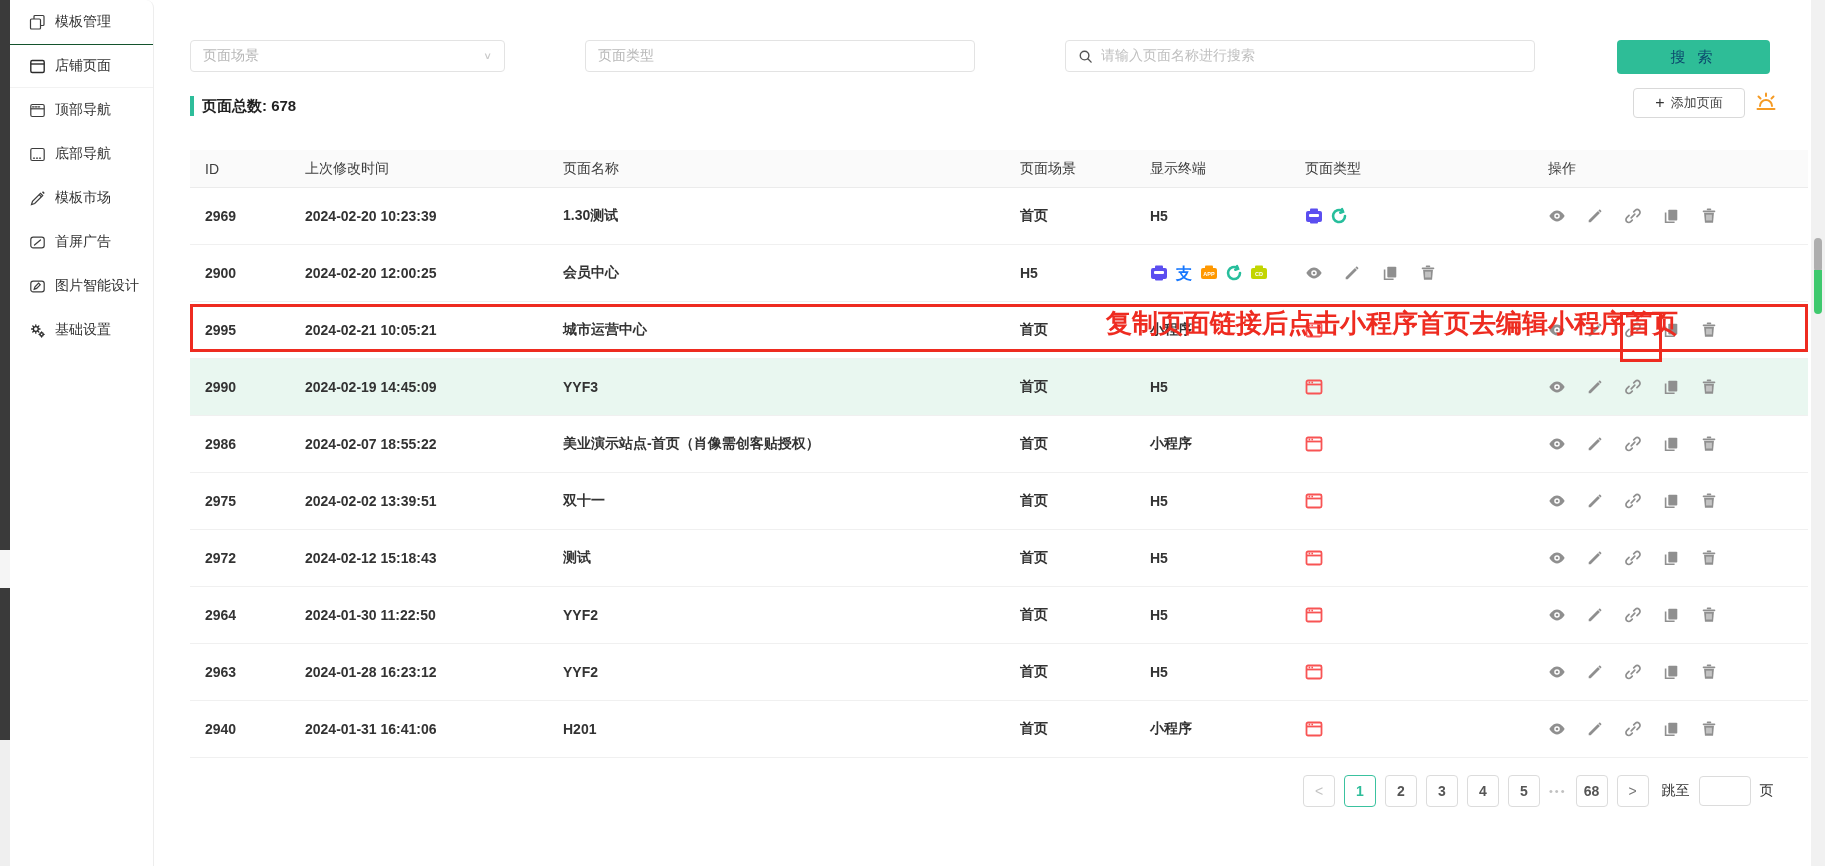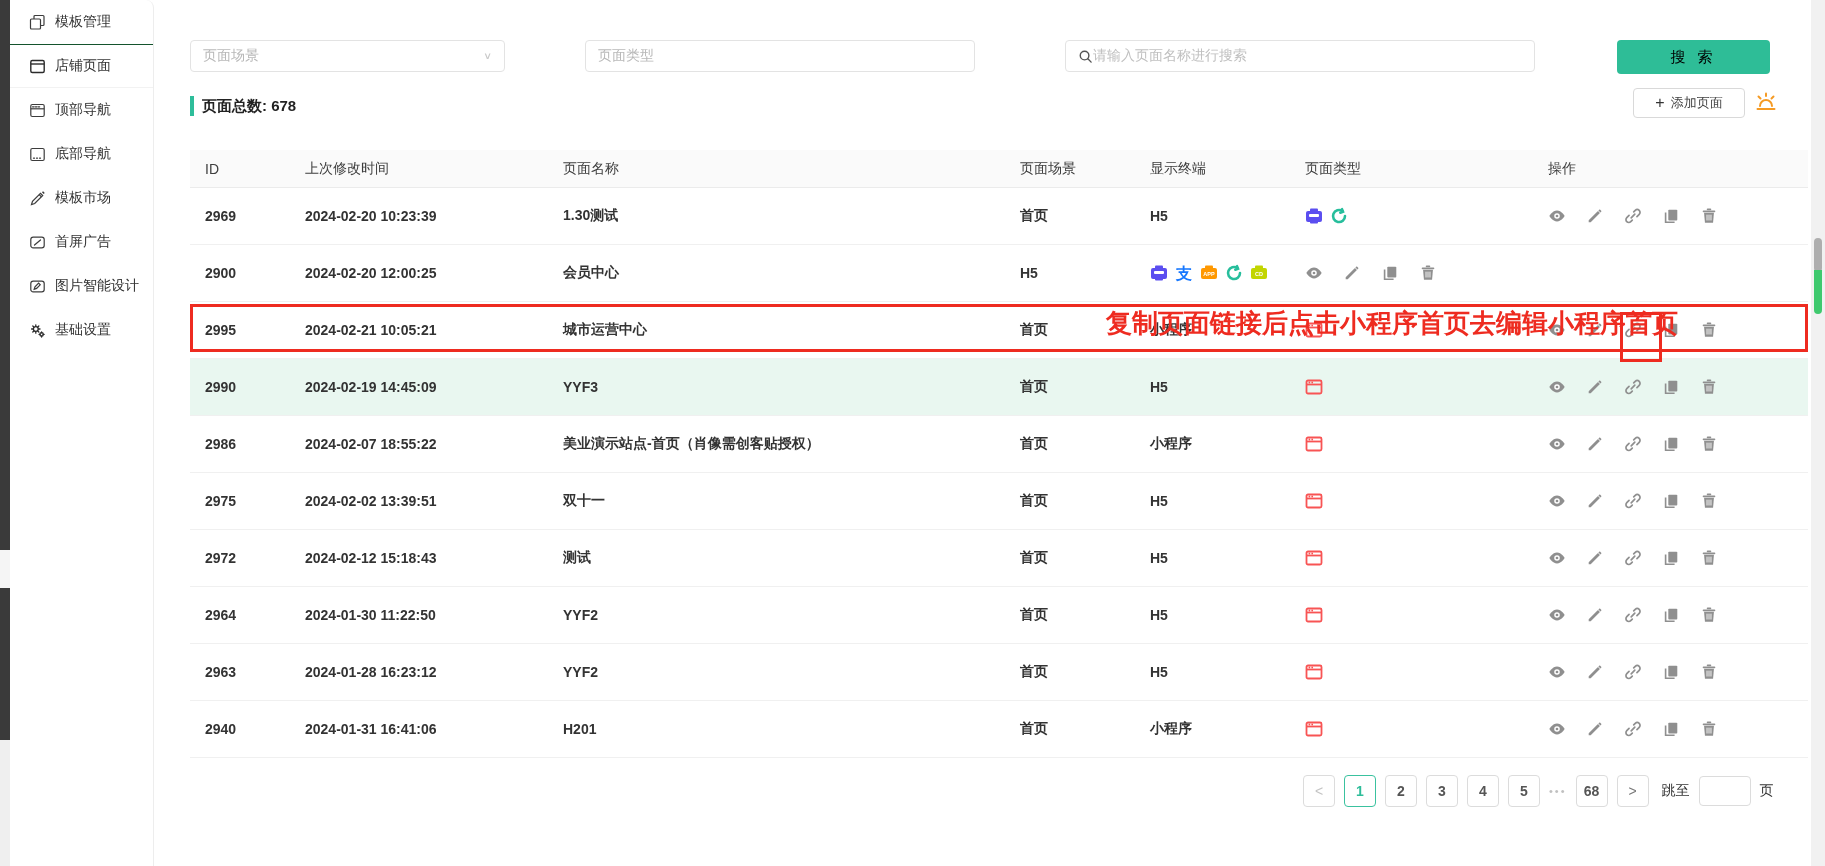--- a/index.html
+++ b/index.html
@@ -17,22 +17,22 @@
   .sidebar { position:absolute; left:10px; top:0; width:144px; height:866px; background:#fff; border-right:1px solid #ededed; border-radius:0 8px 0 0; z-index:3; }
   .side-item { display:flex; align-items:center; gap:9px; height:44px; padding-left:19px; font-size:14px; color:#333; cursor:pointer; }
   .side-item .sicon { width:17px; height:17px; display:inline-flex; align-items:center; justify-content:center; flex:0 0 17px; }
   .side-item.active { font-weight:400; border-top:1px solid #14532d; border-bottom:1px solid #f2f2f2; }
 
   
   .select-box { position:absolute; top:40px; height:32px; border:1px solid #e3e3e3; border-radius:4px; background:#fff; display:flex; align-items:center; justify-content:space-between; padding:0 12px; font-size:14px; color:#b8b8b8; }
   .sel-scene { left:190px; width:315px; }
   .sel-type  { left:585px; width:390px; }
   .caret { color:#c9c9c9; font-size:12px; transform:scaleY(.8); }
-  .search-box { position:absolute; left:1065px; top:40px; width:470px; height:32px; border:1px solid #e3e3e3; border-radius:4px; background:#fff; display:flex; align-items:center; gap:0; padding:4px 12px; font-size:14px; color:#c0c0c0; }
-  .search-btn { position:absolute; left:1617px; top:40px; width:153px; height:34px; background:#2EBD97; border:none; border-radius:4px; color:#000000; font-size:15px; letter-spacing:4px; cursor:pointer; font-family:inherit; }
+  .search-box { position:absolute; left:1065px; top:40px; width:470px; height:32px; border:1px solid #e3e3e3; border-radius:4px; background:#fff; display:flex; align-items:center; gap:8px; padding:4px 12px; font-size:14px; color:#c0c0c0; }
+  .search-btn { position:absolute; left:1617px; top:40px; width:153px; height:34px; background:#2EBD97; border:none; border-radius:4px; color:#0c4a6e; font-size:15px; letter-spacing:4px; cursor:pointer; font-family:inherit; }
 
   
   .total-row { position:absolute; left:190px; top:96px; display:flex; align-items:flex-end; }
   .total-bar { width:4px; height:20px; background:#2EBD9A; margin-right:8px; }
   .total-label { font-size:15px; font-weight:700; color:#222; }
   .add-btn { position:absolute; left:1633px; top:88px; width:112px; height:30px; background:#fff; border:1px solid #d9d9d9; border-radius:4px; font-size:13px; color:#444; display:flex; align-items:center; justify-content:center; gap:6px; cursor:pointer; font-family:inherit; }
   .add-plus { font-size:16px; color:#333; font-weight:400; }
   .siren { position:absolute; left:1753px; top:89px; width:26px; height:26px; cursor:pointer; }
 
   

